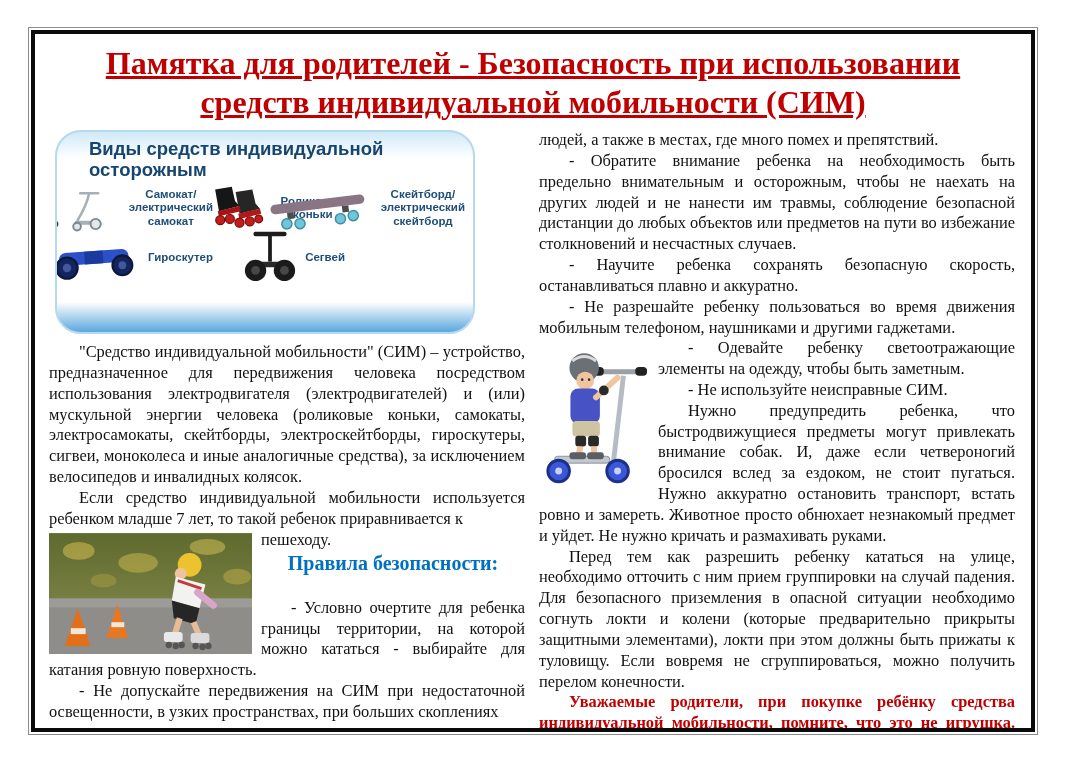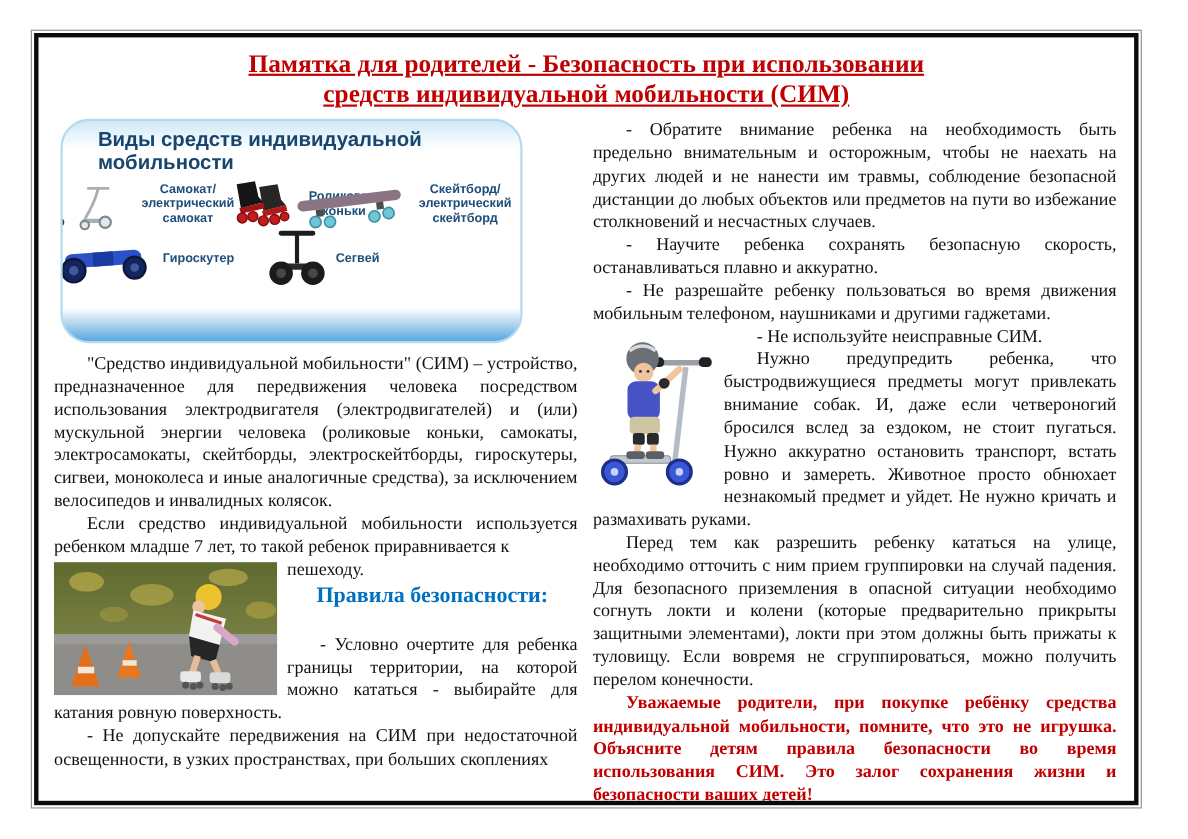--- a/index.html
+++ b/index.html
@@ -11,21 +11,21 @@
     position:absolute;left:28px;top:27px;width:1010px;height:708px;
     border:1px solid #8a8a8a;box-sizing:border-box;background:#fff;
   }
   .frame-inner{
     position:absolute;left:2px;top:2px;right:2px;bottom:2px;
     border:4px solid #0b0b0b;box-sizing:border-box;
     padding:8px 14px 6px 14px;overflow:hidden;
   }
   .doc-title{
     text-align:center;color:#C00000;font-weight:bold;
-    font-size:23px;line-height:1.22;margin:2px 0 8px 0;
+    font-size:32px;line-height:1.22;margin:2px 0 8px 0;
     text-decoration:underline;
   }
   .columns{display:flex;gap:14px;align-items:flex-start;}
   .col{width:476px;font-size:16.4px;line-height:1.27;text-align:justify;}
   .col p{margin:0;}
   .ind{text-indent:30px;}
 
   
   .sim-panel{
     width:420px;height:204px;box-sizing:border-box;margin:0 0 8px 6px;
@@ -72,21 +72,21 @@
     <div class="doc-title">
       <div>Памятка для родителей - Безопасность при использовании</div>
       <div>средств индивидуальной мобильности (СИМ)</div>
     </div>
 
     <div class="columns">
 
       <div class="col">
 
         <div class="sim-panel">
-          <div class="sim-panel-title">Виды средств индивидуальной мобильности</div>
+          <div class="sim-panel-title">Виды средств индивидуальной осторожным</div>
           <div class="sim-grid">
 
             <div class="sim-cell">
               <div class="sim-icon">
                 <svg width="118" height="50" viewBox="0 0 140 78">
                   <g stroke="#31515c" stroke-width="4" fill="none" stroke-linecap="round">
                     <path d="M12 10 H46"></path>
                       <path d="M29 10 L20 58"></path>
                       <path d="M14 60 H46" stroke-width="6"></path>
                   </g>
@@ -219,20 +219,21 @@
         </div>
 
         <p>пешеходу.</p>
         <p class="rules-heading">Правила безопасности:</p>
         <p class="ind">- Условно очертите для ребенка границы территории, на которой можно кататься - выбирайте для катания ровную поверхность.</p>
         <p class="ind">- Не допускайте передвижения на СИМ при недостаточной освещенности, в узких пространствах, при больших скоплениях</p>
         <div class="clearfix"></div>
       </div>
 
       <div class="col">
+        <p>людей, а также в местах, где много помех и препятствий.</p>
         <p class="ind">- Обратите внимание ребенка на необходимость быть предельно внимательным и осторожным, чтобы не наехать на других людей и не нанести им травмы, соблюдение безопасной дистанции до любых объектов или предметов на пути во избежание столкновений и несчастных случаев.</p>
         <p class="ind">- Научите ребенка сохранять безопасную скорость, останавливаться плавно и аккуратно.</p>
         <p class="ind">- Не разрешайте ребенку пользоваться во время движения мобильным телефоном, наушниками и другими гаджетами.</p>
 
         <div class="photo photo-scooter">
           <svg width="110" height="148" viewBox="0 0 112 148">
             <rect width="112" height="148" fill="#ffffff"></rect>
             <path d="M86 34 L76 120" stroke="#b6bcc4" stroke-width="5"></path>
             <path d="M58 30 H106" stroke="#9aa0a8" stroke-width="5"></path>
             <rect x="54" y="25" width="12" height="9" rx="4" fill="#222"></rect>
@@ -253,20 +254,21 @@
             <rect x="34" y="80" width="28" height="16" rx="4" fill="#cfc4a2"></rect>
             <rect x="37" y="95" width="11" height="11" rx="3" fill="#2a2a2a"></rect>
             <rect x="50" y="95" width="11" height="11" rx="3" fill="#2a2a2a"></rect>
             <path d="M42 106 L40 117" stroke="#f0c59e" stroke-width="6"></path>
             <path d="M56 106 L56 117" stroke="#f0c59e" stroke-width="6"></path>
             <rect x="31" y="112" width="17" height="7" rx="3" fill="#5a5f66"></rect>
             <rect x="49" y="112" width="17" height="7" rx="3" fill="#5a5f66"></rect>
           </svg>
         </div>
 
+        <p class="ind">- Одевайте ребенку светоотражающие элементы на одежду, чтобы быть заметным.</p>
         <p class="ind">- Не используйте неисправные СИМ.</p>
         <p class="ind">Нужно предупредить ребенка, что быстродвижущиеся предметы могут привлекать внимание собак. И, даже если четвероногий бросился вслед за ездоком, не стоит пугаться. Нужно аккуратно остановить транспорт, встать ровно и замереть. Животное просто обнюхает незнакомый предмет и уйдет. Не нужно кричать и размахивать руками.</p>
         <p class="ind">Перед тем как разрешить ребенку кататься на улице, необходимо отточить с ним прием группировки на случай падения. Для безопасного приземления в опасной ситуации необходимо согнуть локти и колени (которые предварительно прикрыты защитными элементами), локти при этом должны быть прижаты к туловищу. Если вовремя не сгруппироваться, можно получить перелом конечности.</p>
         <p class="ind red-note">Уважаемые родители, при покупке ребёнку средства индивидуальной мобильности, помните, что это не игрушка. Объясните детям правила безопасности во время использования СИМ. Это залог сохранения жизни и безопасности ваших детей!</p>
         <div class="clearfix"></div>
       </div>
 
     </div>
   </div>
 </div>

